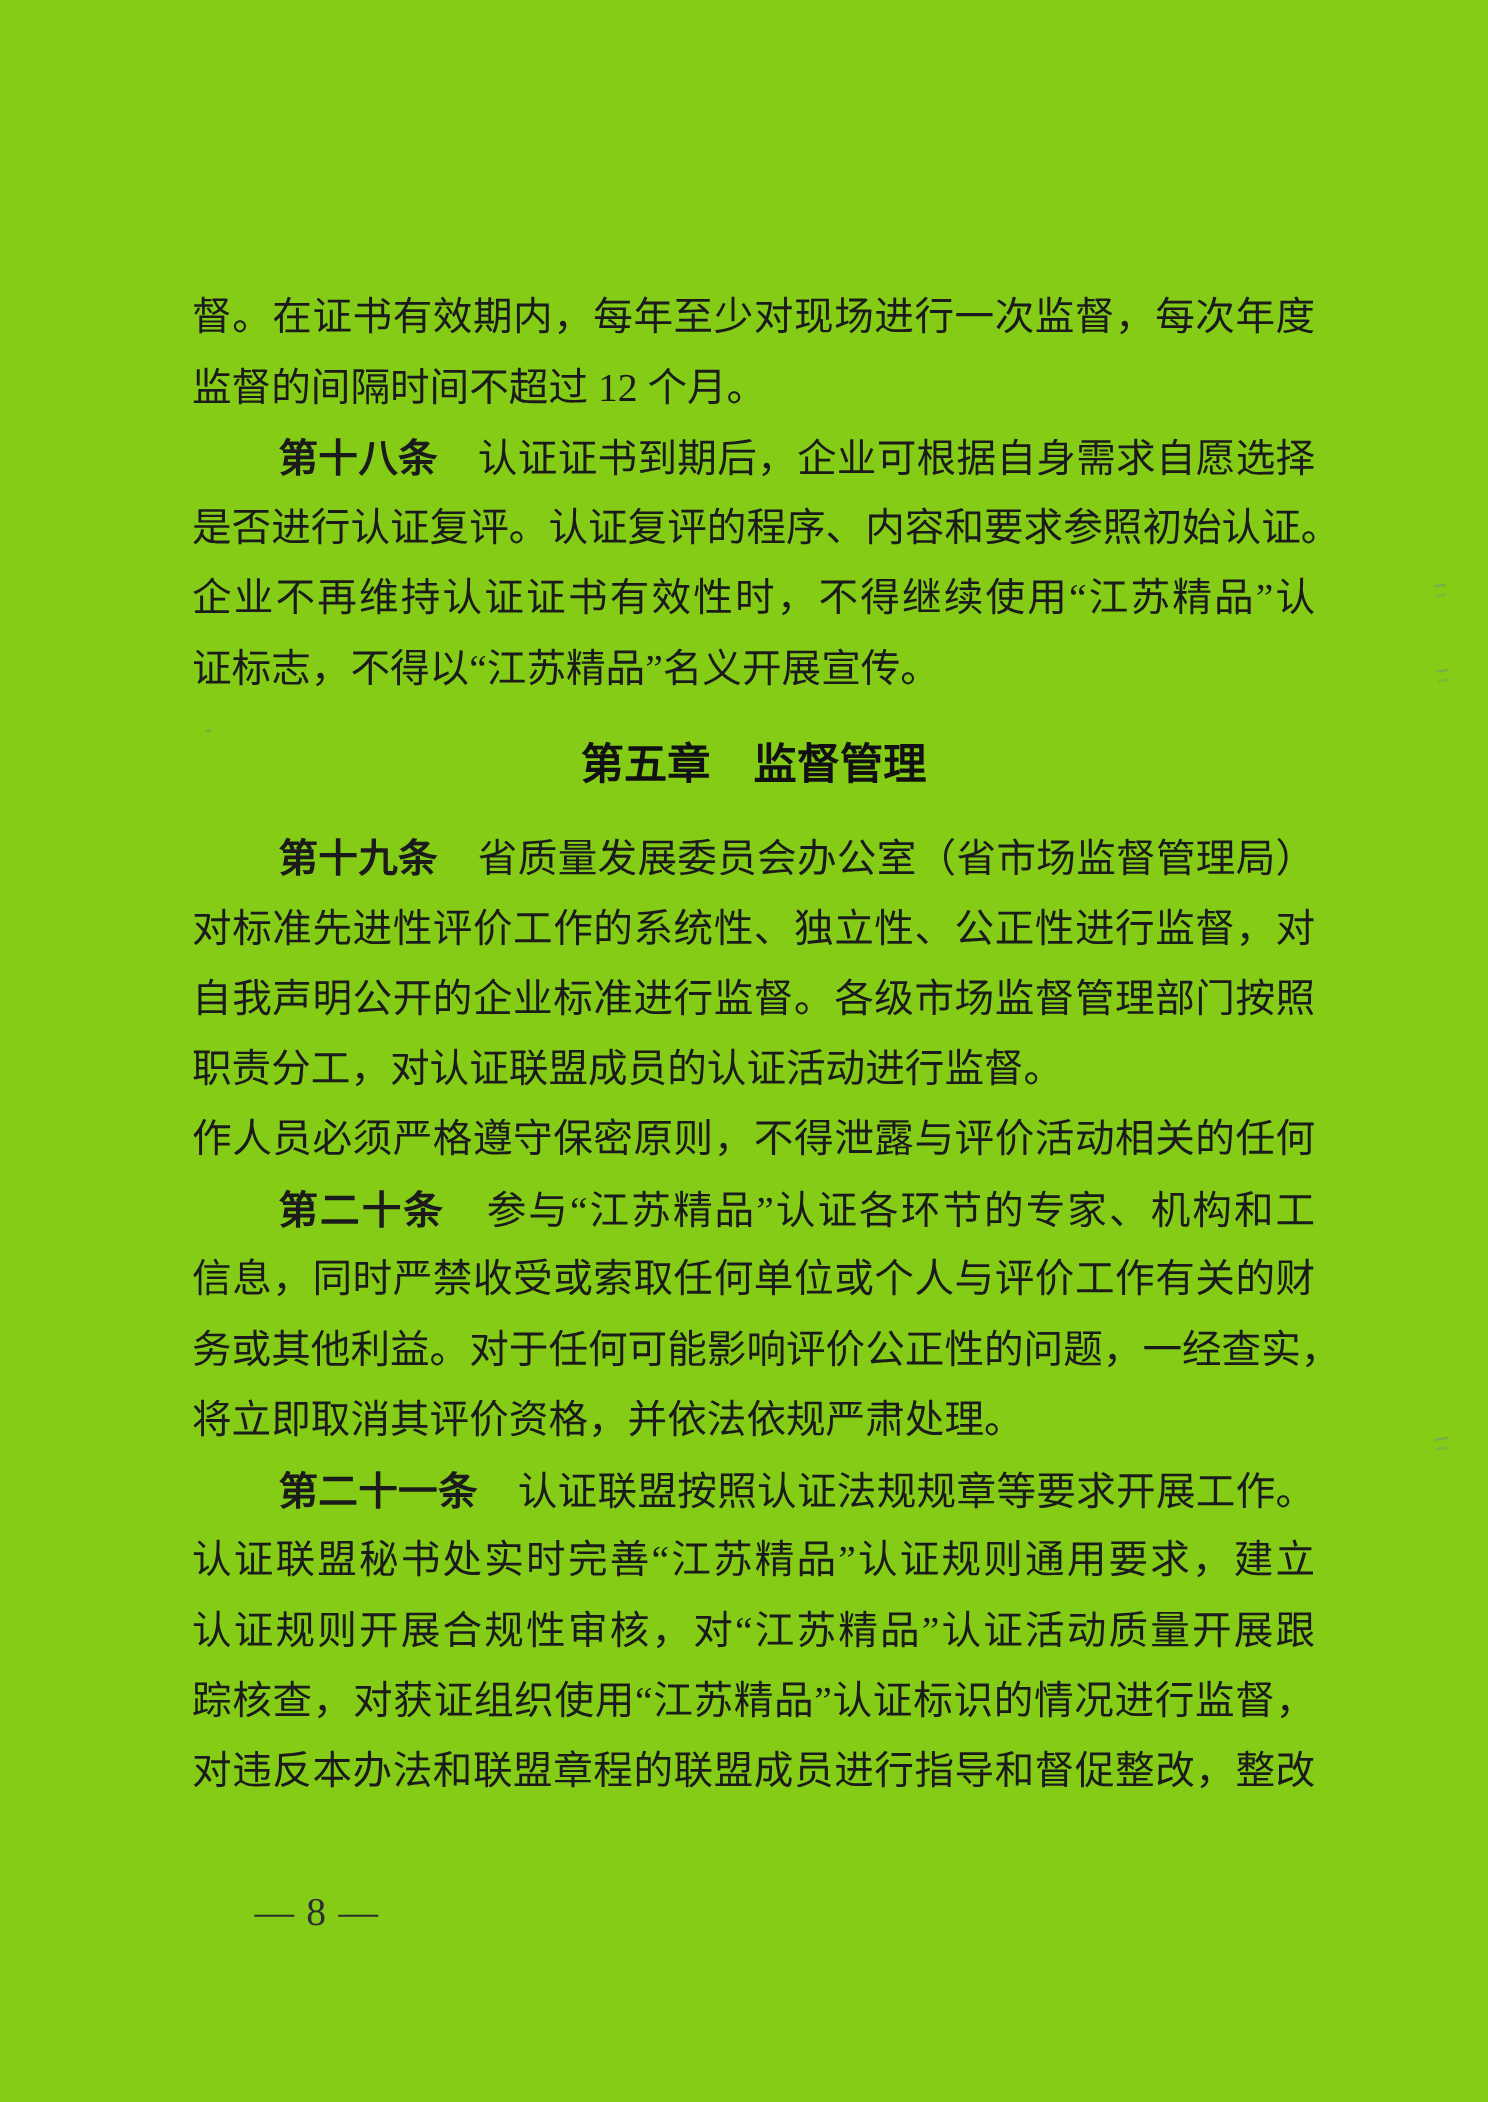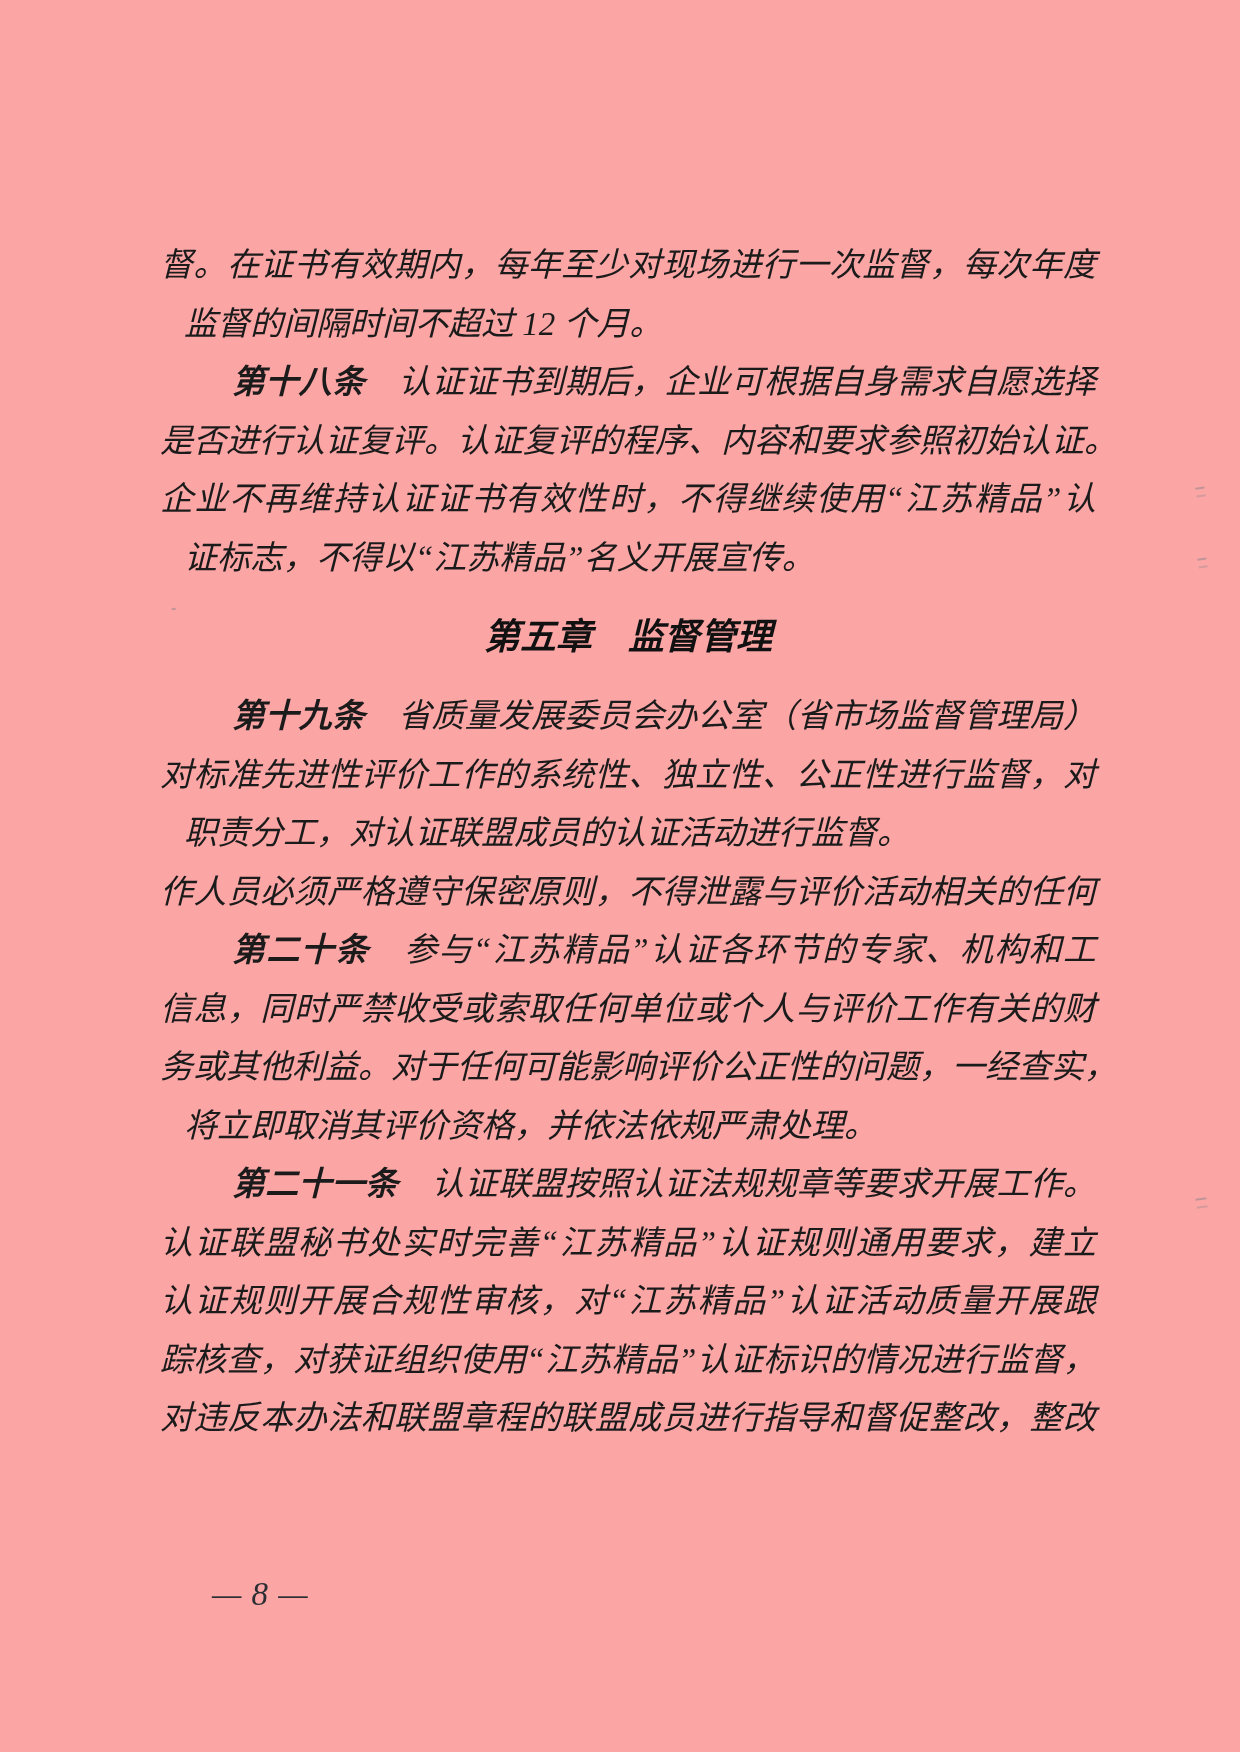--- a/index.html
+++ b/index.html
@@ -11,41 +11,39 @@
     height: 1752px;
     background: #ffffff;
     position: relative;
     overflow: hidden;
     font-family: "Liberation Serif", serif;
     color: #1b1b1b;
   }
   .page {
     position: absolute;
     inset: 0;
-    background: #fca5a5;
-    font-style: italic;
+    background: #84cc16;
   }
   .content {
     position: absolute;
     left: 160px;
     top: 236px;
     width: 936px;
   }
   .line {
     height: 58.5px;
     line-height: 58.5px;
     font-size: 33px;
     white-space: nowrap;
     text-align: justify;
     text-align-last: justify;
     text-justify: inter-ideograph;
   }
   .line.end {
     text-align-last: left;
-    margin-left: 24px;
   }
   .line.indent {
     padding-left: 72px;
   }
   .sect {
     font-weight: bold;
     font-family: "Liberation Sans", sans-serif;
   }
   .heading {
     height: 100px;
@@ -87,20 +85,21 @@
   <div class="content">
       <div class="line">督。在证书有效期内，每年至少对现场进行一次监督，每次年度</div>
       <div class="line end">监督的间隔时间不超过 12 个月。</div>
       <div class="line indent"><span class="sect">第十八条</span>　认证证书到期后，企业可根据自身需求自愿选择</div>
       <div class="line">是否进行认证复评。认证复评的程序、内容和要求参照初始认证。</div>
       <div class="line">企业不再维持认证证书有效性时，不得继续使用“江苏精品”认</div>
       <div class="line end">证标志，不得以“江苏精品”名义开展宣传。</div>
       <div class="heading">第五章　监督管理</div>
       <div class="line indent"><span class="sect">第十九条</span>　省质量发展委员会办公室（省市场监督管理局）</div>
       <div class="line">对标准先进性评价工作的系统性、独立性、公正性进行监督，对</div>
+      <div class="line">自我声明公开的企业标准进行监督。各级市场监督管理部门按照</div>
       <div class="line end">职责分工，对认证联盟成员的认证活动进行监督。</div>
       <div class="line">作人员必须严格遵守保密原则，不得泄露与评价活动相关的任何</div>
       <div class="line indent"><span class="sect">第二十条</span>　参与“江苏精品”认证各环节的专家、机构和工</div>
       <div class="line">信息，同时严禁收受或索取任何单位或个人与评价工作有关的财</div>
       <div class="line">务或其他利益。对于任何可能影响评价公正性的问题，一经查实，</div>
       <div class="line end">将立即取消其评价资格，并依法依规严肃处理。</div>
       <div class="line indent"><span class="sect">第二十一条</span>　认证联盟按照认证法规规章等要求开展工作。</div>
       <div class="line">认证联盟秘书处实时完善“江苏精品”认证规则通用要求，建立</div>
       <div class="line">认证规则开展合规性审核，对“江苏精品”认证活动质量开展跟</div>
       <div class="line">踪核查，对获证组织使用“江苏精品”认证标识的情况进行监督，</div>

